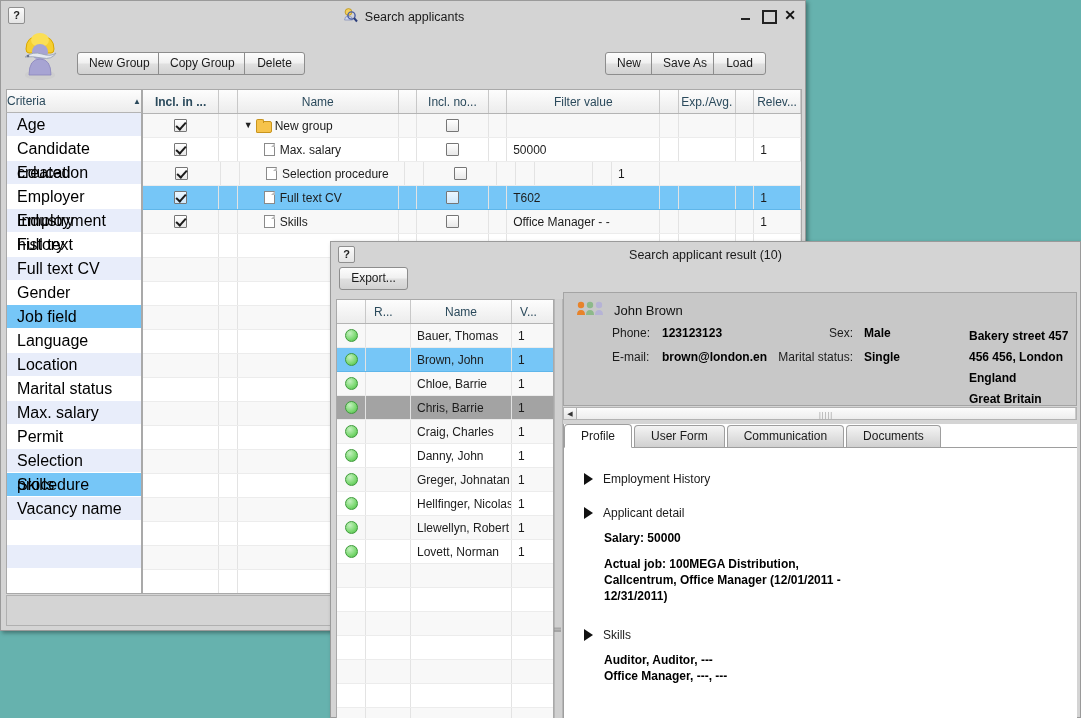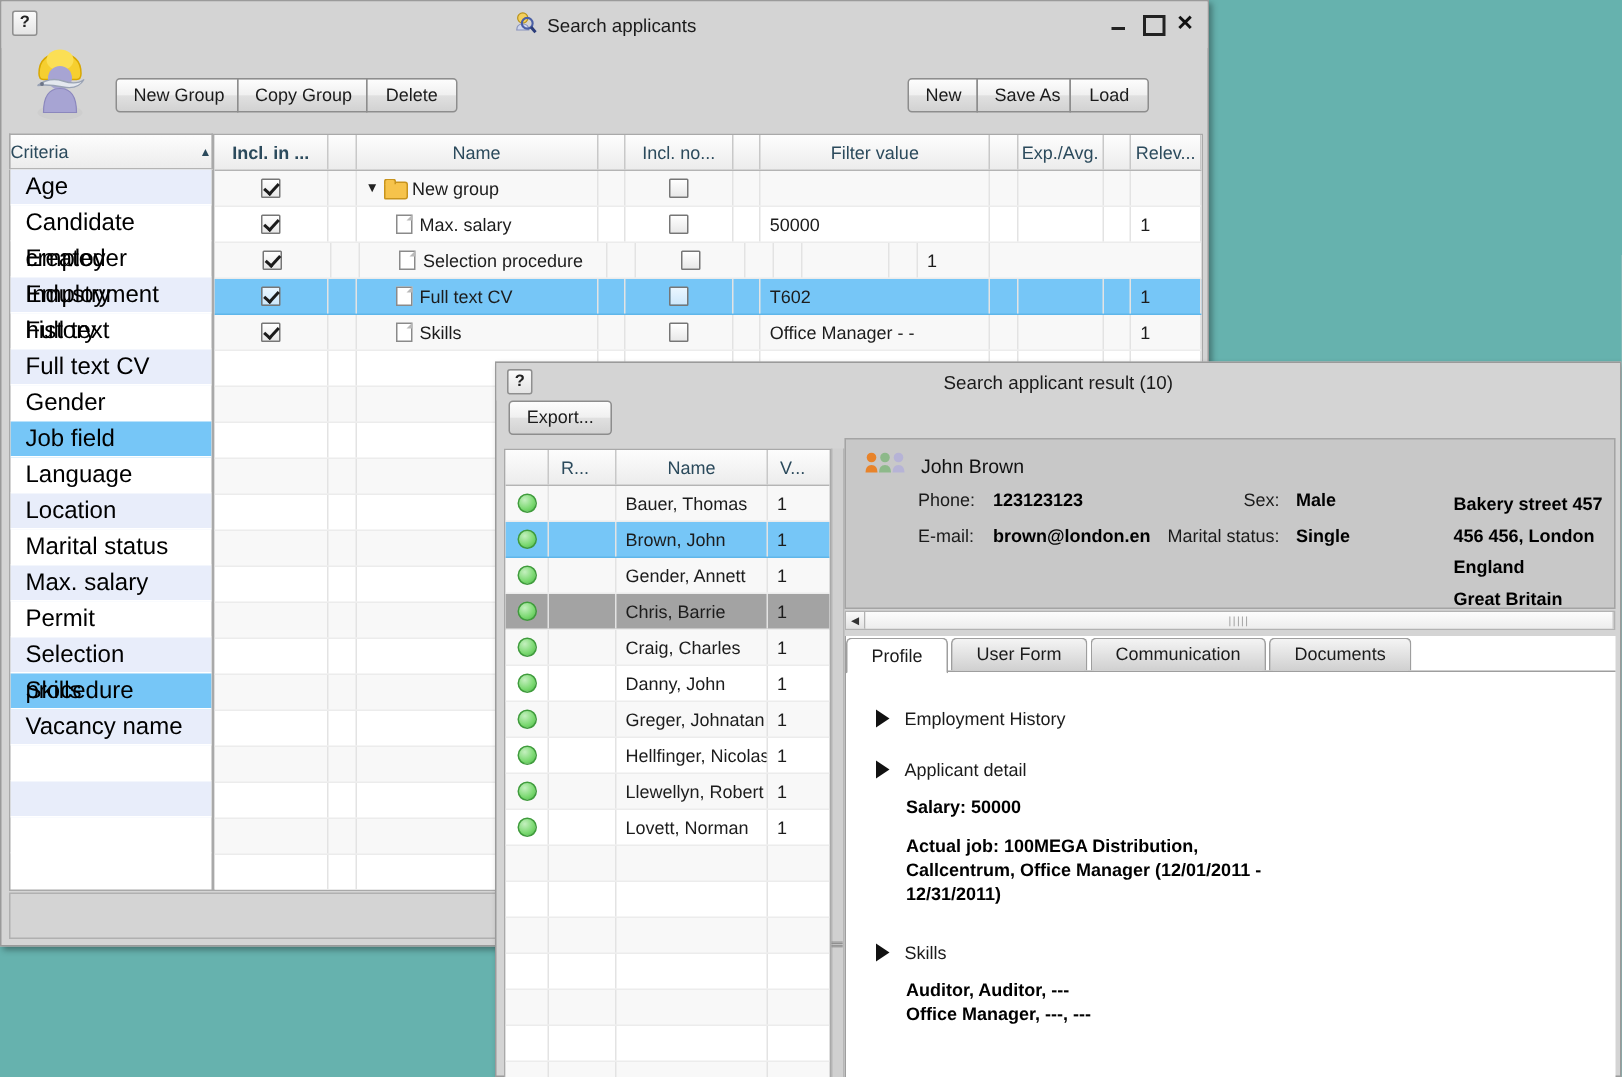--- a/index.html
+++ b/index.html
@@ -214,21 +214,21 @@
   }
   .hscroll .thumb {
     flex: 1; height: 11px;
     background: linear-gradient(#fcfcfc,#ededed);
     border-right: 1px solid #c9c9c9;
     position: relative;
   }
   .grip { position:absolute; left:50%; top:3px; transform:translateX(-50%); letter-spacing:1px; font-size:7px; color:#9a9a9a;}
 
   
-  .tabs { display: flex; align-items: center; height: 24px; border-bottom: 1px solid #9e9e9e; }
+  .tabs { display: flex; align-items: flex-end; height: 24px; border-bottom: 1px solid #9e9e9e; }
   .tab {
     height: 22px; line-height: 21px;
     padding: 0 16px;
     font-size: 12px;
     border: 1px solid #9e9e9e;
     border-bottom: none;
     border-radius: 4px 4px 0 0;
     background: linear-gradient(#f4f4f4,#d0d0d0);
     margin-right: 2px;
     cursor: pointer;
@@ -317,20 +317,21 @@
     <div style="position:absolute; left:5px; top:88px; width:136px; height:24px; background:linear-gradient(#fdfdfd,#ececec); border:1px solid #a9a9a9; border-bottom:1px solid #b4b4b4;">
       <div class="crit-head" style="height:22px; border:none; background:transparent;">
         <span>Criteria</span>
         <span style="font-size:8px; color:#2b4a5c;">▲</span>
       </div>
     </div>
     <div class="criteria-panel" style="top:112px; height:481px; border-top:none;">
       <div id="criteria-list-body">
           <div class="crit-item alt">Age</div>
           <div class="crit-item">Candidate created</div>
+          <div class="crit-item alt">Education</div>
           <div class="crit-item">Employer Industry</div>
           <div class="crit-item alt">Employment history</div>
           <div class="crit-item">Full text</div>
           <div class="crit-item alt">Full text CV</div>
           <div class="crit-item">Gender</div>
           <div class="crit-item alt sel">Job field</div>
           <div class="crit-item">Language</div>
           <div class="crit-item alt">Location</div>
           <div class="crit-item">Marital status</div>
           <div class="crit-item alt">Max. salary</div>
@@ -769,21 +770,21 @@
             </div>
           </div>
           <div class="row" style="background: rgb(248, 248, 248); border-bottom: 1px solid rgb(236, 236, 236);">
             <div class="cell" style="width: 29px; justify-content: center; border-right: 1px solid rgb(227, 227, 227);">
               <span class="dot"></span>
             </div>
             <div class="cell" style="width: 45px; border-right: 1px solid rgb(227, 227, 227);">
               <span style="padding-left:6px"></span>
             </div>
             <div class="cell" style="width: 101px; border-right: 1px solid rgb(227, 227, 227);">
-              <span style="padding-left:6px">Gender, Annett</span>
+              <span style="padding-left:6px">Chloe, Barrie</span>
             </div>
             <div class="cell" style="flex: 1 1 0%;">
               <span style="padding-left:6px">1</span>
             </div>
           </div>
           <div class="row" style="background: #a3a3a3; border-bottom: 1px solid rgb(236, 236, 236);">
             <div class="cell" style="width: 29px; justify-content: center; border-right: 1px solid rgb(227, 227, 227);">
               <span class="dot"></span>
             </div>
             <div class="cell" style="width: 45px; border-right: 1px solid rgb(227, 227, 227);">

